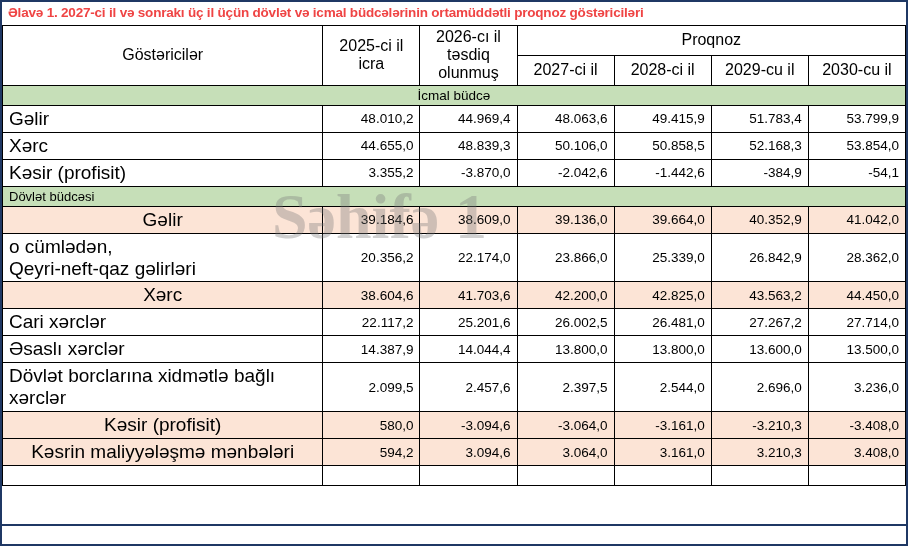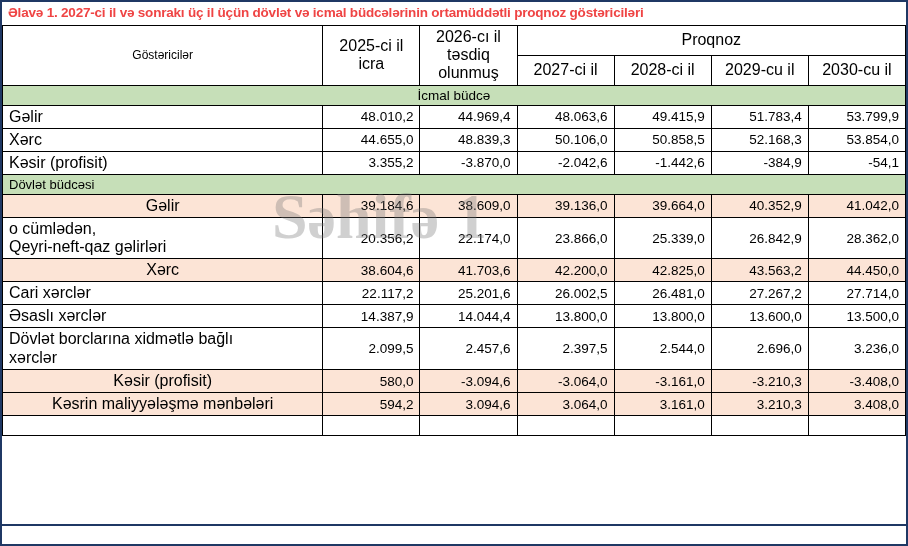--- a/index.html
+++ b/index.html
@@ -48,42 +48,42 @@
 
   .hdr {
     text-align: center;
     font-weight: bold;
     font-size: 16px;
     line-height: 1.15;
   }
   .hdr-ind {
     text-align: center;
     font-weight: bold;
-    font-size: 12px;
+    font-size: 16px;
   }
   .section {
     background: #c6dfb8;
     text-align: center;
     font-weight: bold;
     font-size: 13.5px;
   }
   .section-state {
     background: #c6dfb8;
     text-align: left;
     font-weight: bold;
     font-size: 13px;
   }
   .num {
     text-align: right;
     font-size: 13.5px;
     padding-right: 10px;
   }
   .label {
     text-align: left;
-    font-size: 16px;
+    font-size: 19px;
     padding-left: 6px;
   }
   .row-hl {
     background: #fce4d6;
   }
   .row-hl td {
     font-weight: bold;
   }
   .row-hl .label {
     text-align: center;

